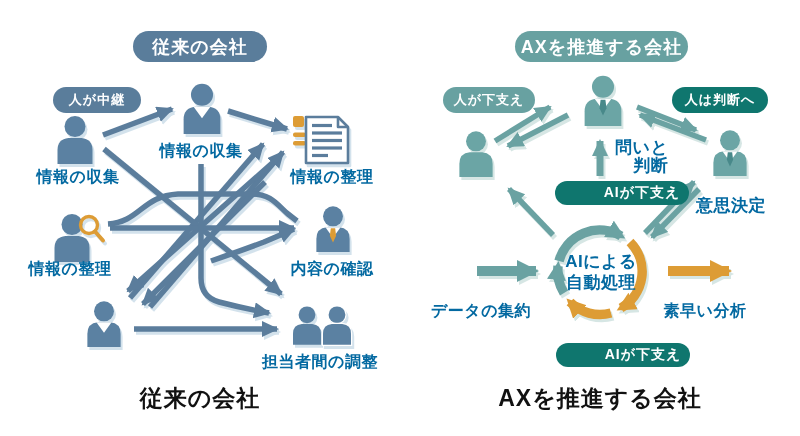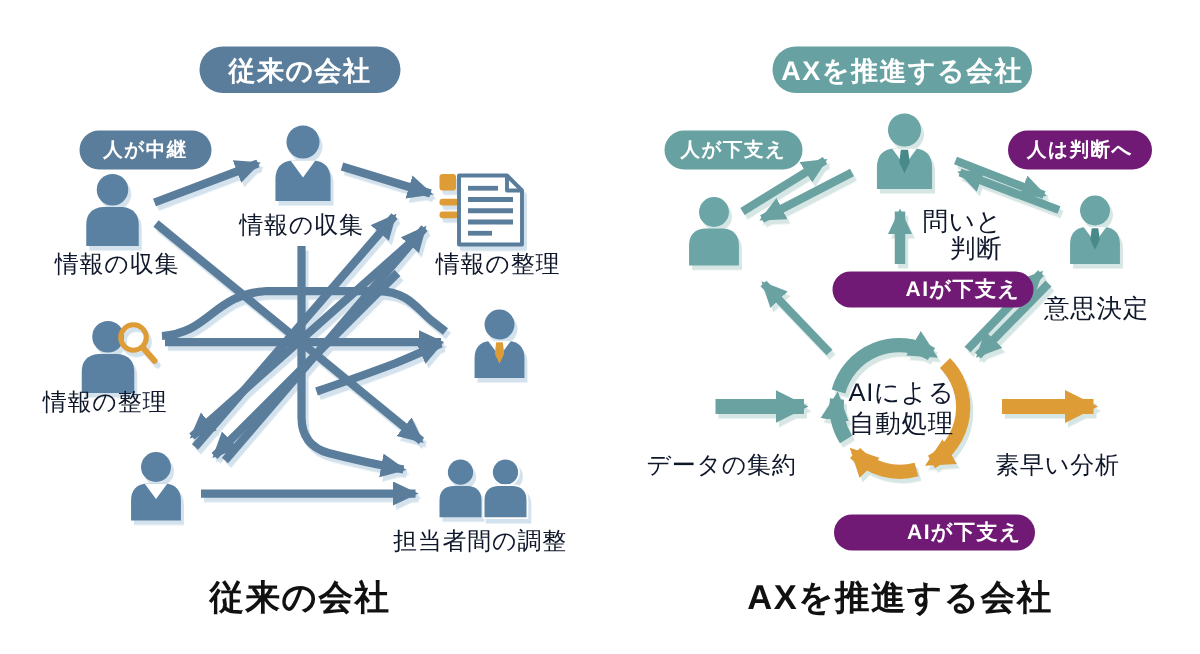--- a/index.html
+++ b/index.html
@@ -1,27 +1,27 @@
 <!DOCTYPE html>
 <html lang="ja"><head>
 <meta charset="utf-8">
 <style>
   html,body{margin:0;padding:0;background:#fff;}
   .stage{position:relative;width:800px;height:436px;background:#ffffff;overflow:hidden;
          font-family:"Liberation Sans",sans-serif;}
   svg{position:absolute;left:0;top:0;}
   .g-left{filter:drop-shadow(2px 3px 0 #d3e2ec);}
   .g-right{filter:drop-shadow(2px 3px 0 #d6e6e4);}
-  .lbl{position:absolute;font-weight:400;color:#0f172a;text-align:center;
+  .lbl{position:absolute;font-weight:700;color:#0369a1;text-align:center;
        font-size:16px;line-height:19px;letter-spacing:0.5px;white-space:nowrap;}
   .pill{position:absolute;display:flex;align-items:center;justify-content:center;
         color:#ffffff;font-weight:700;white-space:nowrap;letter-spacing:1px;}
   .pill.slate{background:#5a7d9b;}
   .pill.teal{background:#68a1a1;}
-  .pill.orange{background:#701a75;}
+  .pill.orange{background:#0f766e;}
   .title-pill{border-radius:16px;font-size:18px;height:31px;}
   .small-pill{border-radius:13px;font-size:13px;height:26px;}
   .mini-pill{border-radius:12px;font-size:14px;height:24px;padding-left:40px;}
   .caption{position:absolute;font-weight:800;color:#111;font-size:23px;
            letter-spacing:1px;text-align:center;white-space:nowrap;}
   .two-line{line-height:18px;font-size:17px;}
 </style>
 </head>
 <body>
 
@@ -151,20 +151,21 @@
     </g>
   </svg>
 
   <div class="pill slate title-pill" style="left:133px;top:31px;width:134px;">従来の会社</div>
   <div class="pill slate small-pill" style="left:53px;top:87px;width:88px;">人が中継</div>
 
   <div class="lbl" style="left:18px;top:167px;width:120px;">情報の収集</div>
   <div class="lbl" style="left:141px;top:141px;width:120px;">情報の収集</div>
   <div class="lbl" style="left:272px;top:167px;width:120px;">情報の整理</div>
   <div class="lbl" style="left:10px;top:259px;width:120px;">情報の整理</div>
+  <div class="lbl" style="left:272px;top:259px;width:120px;">内容の確認</div>
   <div class="lbl" style="left:245px;top:352px;width:150px;">担当者間の調整</div>
   <div class="caption" style="left:100px;top:383px;width:200px;">従来の会社</div>
 
   <div class="pill teal title-pill" style="left:515px;top:31px;width:173px;">AXを推進する会社</div>
   <div class="pill teal small-pill" style="left:443px;top:87px;width:92px;">人が下支え</div>
   <div class="pill orange small-pill" style="left:672px;top:87px;width:96px;">人は判断へ</div>
   <div class="pill orange mini-pill" style="left:555px;top:181px;width:94px;">AIが下支え</div>
   <div class="pill orange mini-pill" style="left:556px;top:343px;width:94px;">AIが下支え</div>
 
   <div class="lbl two-line" style="left:615px;top:139px;text-align:right;">

